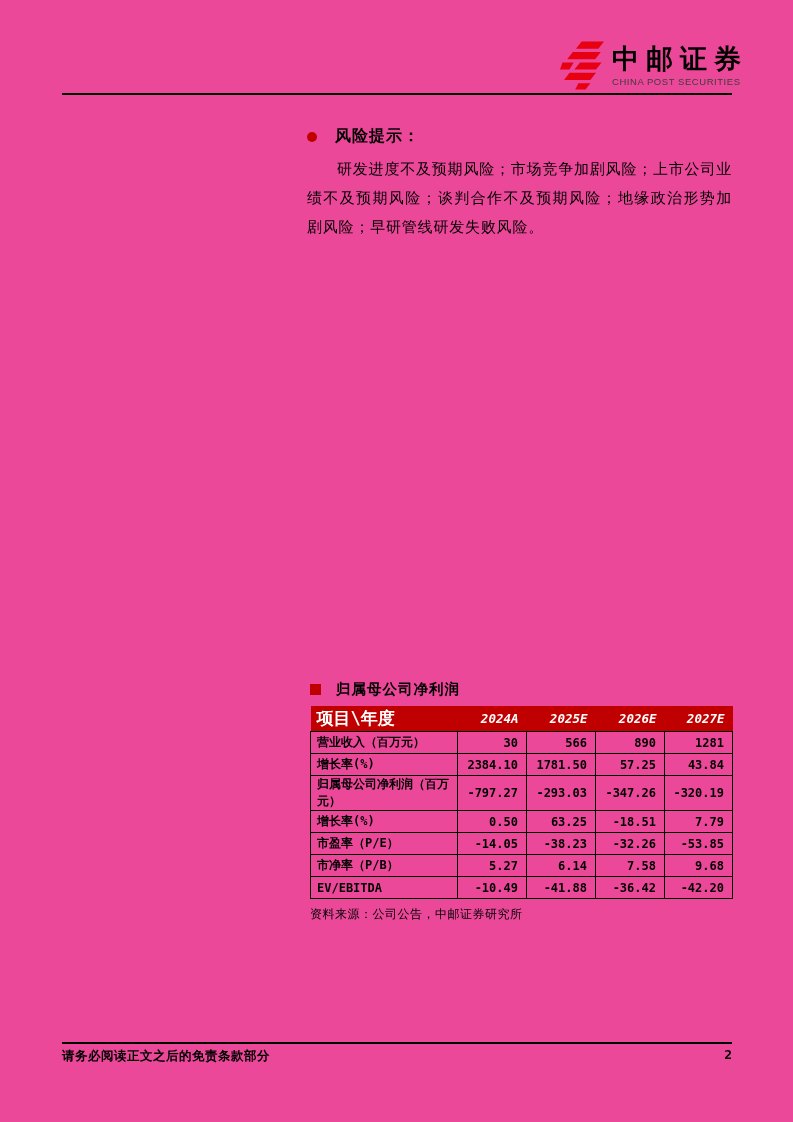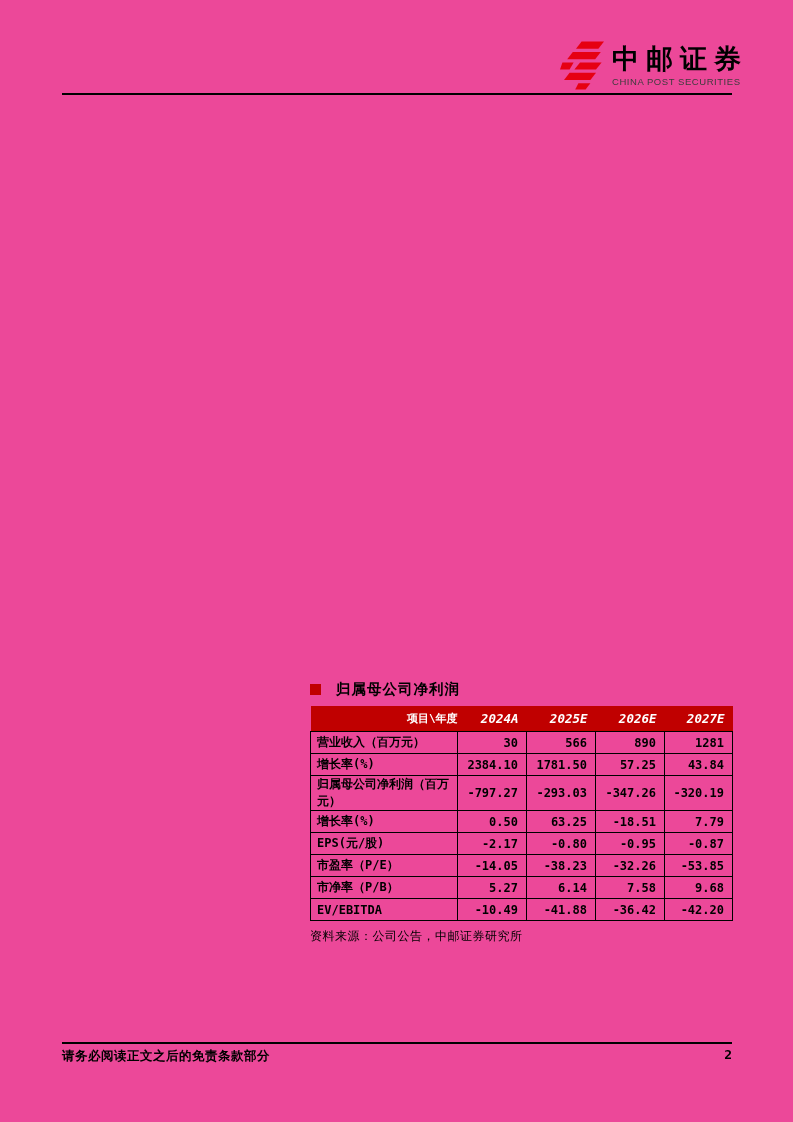--- a/index.html
+++ b/index.html
@@ -59,21 +59,21 @@
   .forecast-title{font-size:14.5px;font-weight:700;letter-spacing:1px;}
   table.fin{
     margin-top:7px;width:422px;border-collapse:collapse;table-layout:fixed;
     font-family:"DejaVu Sans Mono","Liberation Mono",monospace;
     font-size:12px;font-weight:700;
   }
   table.fin thead th{
     background:var(--accent_red);color:#ffffff;border:none;
     height:25px;padding:0;font-weight:700;
   }
-  table.fin thead th.col-label{text-align:right;padding-left:6px;font-size:11px;}
+  table.fin thead th.col-label{text-align:left;padding-left:6px;font-size:17px;}
   table.fin thead th.col-year{text-align:right;padding-right:8px;font-size:12.5px;font-style:italic;}
   table.fin tbody td{
     border:1px solid #000;height:21px;padding:0;
   }
   table.fin tbody td.row-label{text-align:left;padding-left:6px;}
   table.fin tbody td.cell-value{text-align:right;padding-right:8px;}
   .source-note{margin-top:7px;font-size:12px;letter-spacing:0.5px;}
   
   .footer-rule{
     position:absolute;left:62px;top:1042px;width:670px;height:2px;
@@ -105,20 +105,27 @@
         <path d="M23 56 h15 l-6 8 h-13 z"></path>
       </g>
     </svg>
     <div class="brand">
       <div class="brand-cn">中邮证券</div>
       <div class="brand-en">CHINA POST SECURITIES</div>
     </div>
   </div>
   <div class="header-rule"></div>
 
+  <div class="risk-section">
+    <div class="section-heading">
+      <span class="bullet-circle"></span>
+      <span class="risk-title">风险提示：</span>
+    </div>
+    <p class="risk-body">研发进度不及预期风险；市场竞争加剧风险；上市公司业绩不及预期风险；谈判合作不及预期风险；地缘政治形势加剧风险；早研管线研发失败风险。</p>
+  </div>
 
   <div class="forecast-section">
     <div class="section-heading">
       <span class="bullet-square"></span>
       <span class="forecast-title">归属母公司净利润</span>
     </div>
 
     <table class="fin">
       <colgroup>
         <col style="width:147px">
@@ -159,27 +166,20 @@
             <td class="cell-value">-320.19</td>
           </tr>
           <tr>
             <td class="row-label">增长率(%)</td>
             <td class="cell-value">0.50</td>
             <td class="cell-value">63.25</td>
             <td class="cell-value">-18.51</td>
             <td class="cell-value">7.79</td>
           </tr>
           <tr>
-            <td class="row-label">EPS(元/股)</td>
-            <td class="cell-value">-2.17</td>
-            <td class="cell-value">-0.80</td>
-            <td class="cell-value">-0.95</td>
-            <td class="cell-value">-0.87</td>
-          </tr>
-          <tr>
             <td class="row-label">市盈率（P/E）</td>
             <td class="cell-value">-14.05</td>
             <td class="cell-value">-38.23</td>
             <td class="cell-value">-32.26</td>
             <td class="cell-value">-53.85</td>
           </tr>
           <tr>
             <td class="row-label">市净率（P/B）</td>
             <td class="cell-value">5.27</td>
             <td class="cell-value">6.14</td>

